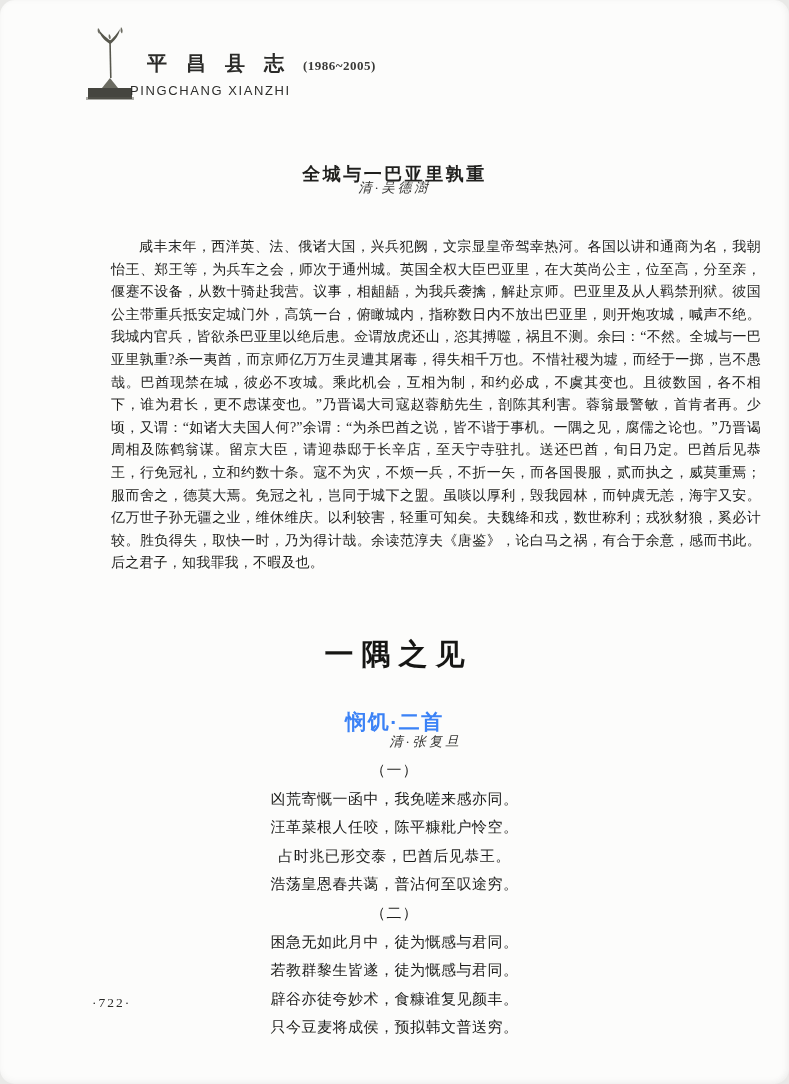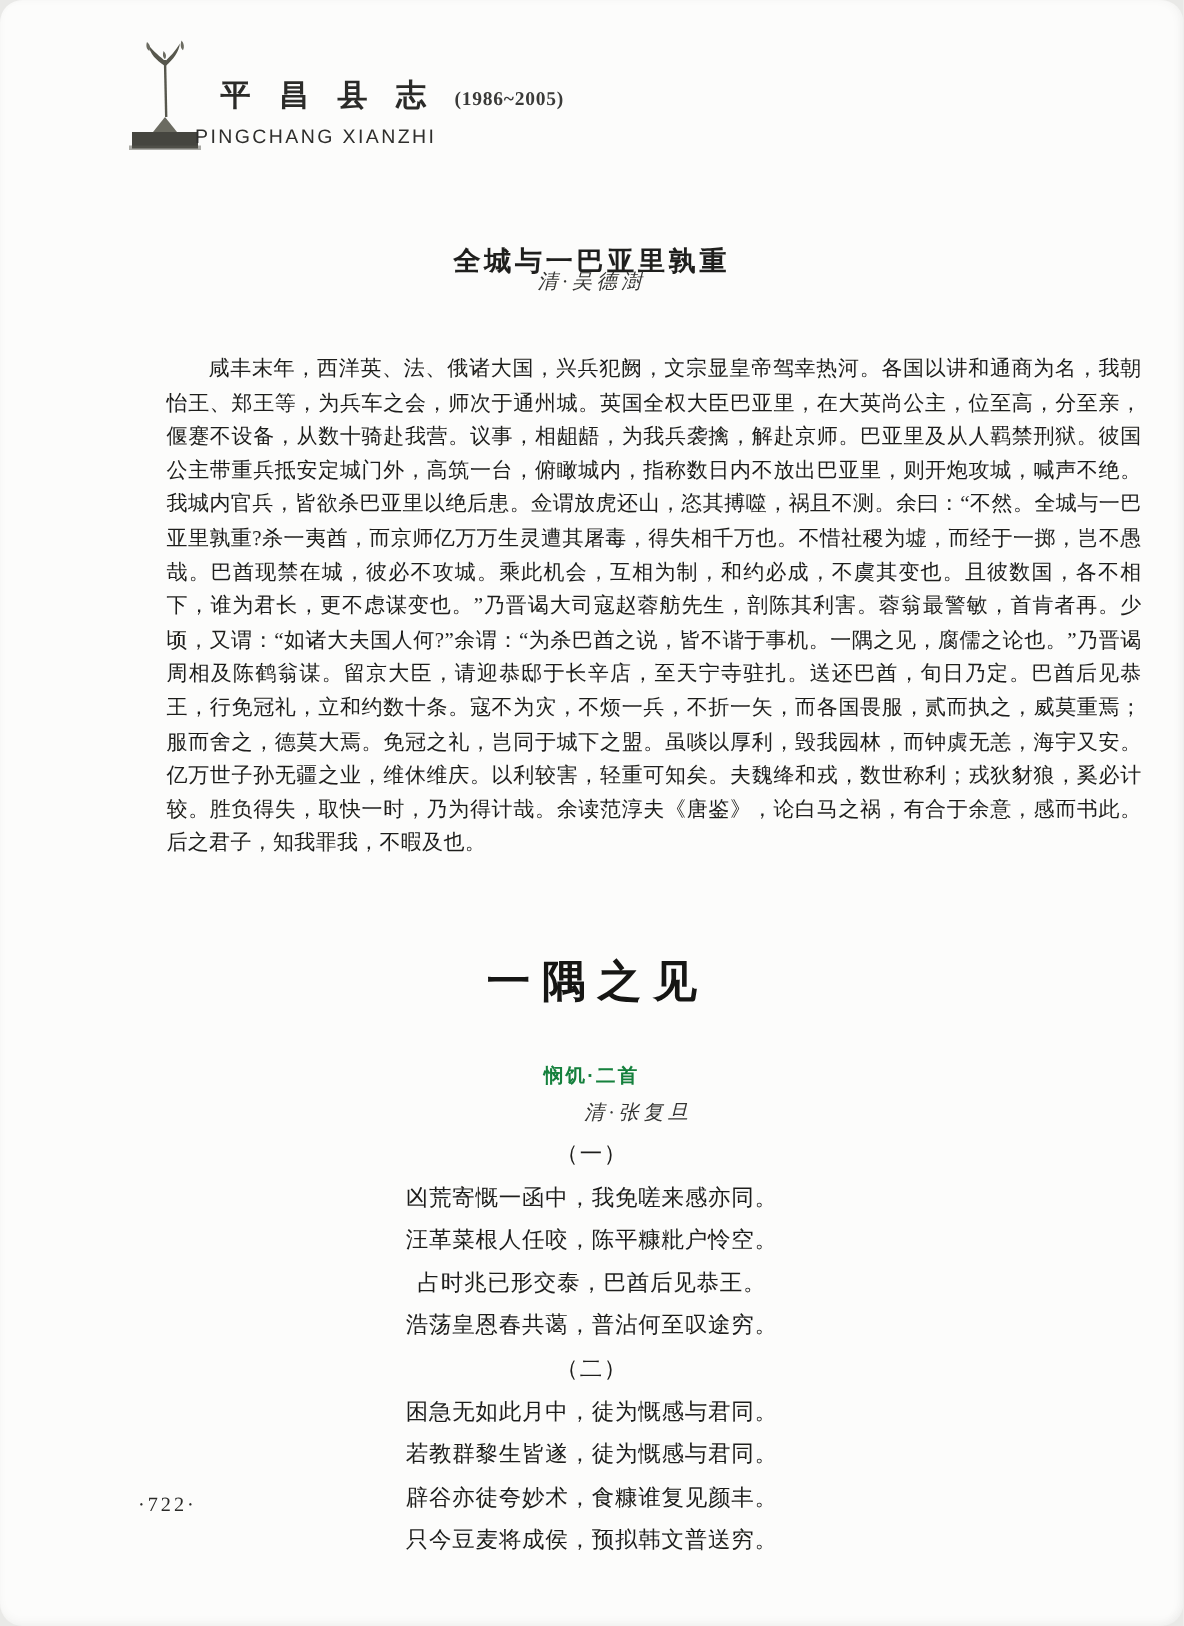--- a/index.html
+++ b/index.html
@@ -59,21 +59,21 @@
     font-family:"Liberation Sans", sans-serif;
     font-size:29px; font-weight:bold; letter-spacing:8px; color:#161614;
     text-indent:8px;
   }
 
   
   .poem-title {
     position:absolute; top:708px; left:0; width:100%;
     text-align:center;
     font-family:"Liberation Sans", sans-serif;
-    font-size:13px; font-weight:bold; letter-spacing:1.5px; color:#15803d;
+    font-size:21px; font-weight:bold; letter-spacing:1.5px; color:#3b82f6;
   }
   .poem-author {
     position:absolute; top:733px; left:0; width:100%;
     text-align:center;
     font-size:13.5px; font-style:italic; letter-spacing:3px; color:#343432;margin-left:31px;
   }
   .poem-lines {
     position:absolute; top:756px; left:0; width:100%;
     text-align:center;
     font-size:15px; line-height:28.6px; color:#1d1d1b;

